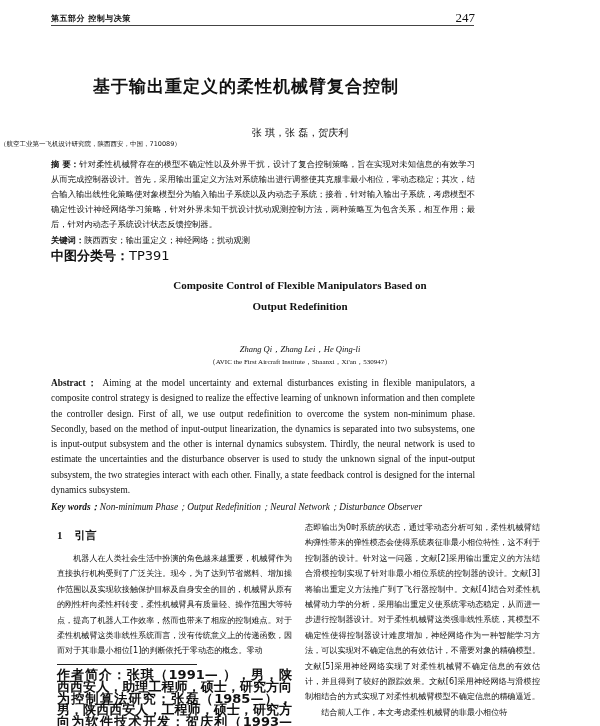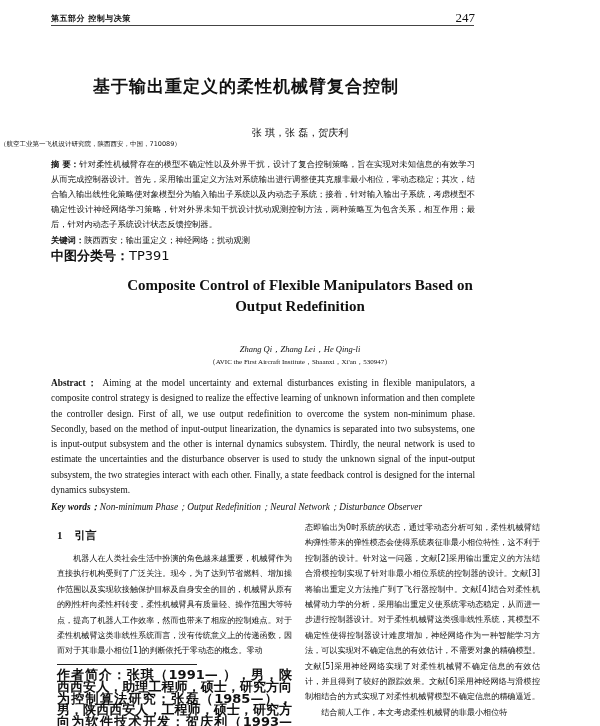--- a/index.html
+++ b/index.html
@@ -10,21 +10,21 @@
   .hdr-right { position:absolute; right:-1px; top:0; font-family:"Liberation Serif", serif; font-size:13px; }
   .hdr-line { position:absolute; left:51px; top:25px; width:423px; height:1px; background:#444; }
   .title-cn { position:absolute; left:0; width:492px; top:75px; text-align:center; font-size:17px; font-weight:bold; letter-spacing:1px; }
   .authors-cn { position:absolute; left:0; width:600px; top:126px; text-align:center; font-size:10px; }
   .affil-cn { position:absolute; left:0; width:600px; top:140px; text-align:left; font-size:6.5px; }
   .abstract-cn { position:absolute; left:51px; top:157px; width:424px; font-size:8.3px; line-height:15px; text-align:justify; }
   .abstract-cn b { font-weight:bold; }
   .kw-cn { position:absolute; left:51px; top:233px; width:424px; font-size:8.3px; line-height:15px; }
   .clc { position:absolute; left:51px; top:248px; width:424px; font-size:13px; line-height:15px; }
   .clc b, .kw-cn b { font-weight:bold;margin-top:36px; }
-  .title-en { position:absolute; left:0; width:600px; top:275px; text-align:center; font-family:"Liberation Serif", serif; font-weight:bold; font-size:15px; line-height:21px; }
+  .title-en { position:absolute; left:0; width:600px; top:275px; text-align:center; font-family:"Liberation Serif", serif; font-weight:bold; font-size:11px; line-height:21px; }
   .authors-en { position:absolute; left:0; width:600px; top:344px; text-align:center; font-family:"Liberation Serif", serif; font-style:italic; font-size:8.5px; }
   .affil-en { position:absolute; left:0; width:600px; top:357px; text-align:center; font-family:"Liberation Serif", serif; font-size:7px; }
   .abstract-en { position:absolute; left:51px; top:376px; width:424px; font-family:"Liberation Serif", serif; font-size:9.3px; line-height:15.3px; text-align:justify; }
   .abstract-en b { font-weight:bold; }
   .kw-en { position:absolute; left:51px; top:500px; width:424px; font-family:"Liberation Serif", serif; font-size:9.3px; line-height:15px;font-style:italic; }
   .kw-en b { font-weight:bold; }
   .col-left { position:absolute; left:57px; top:528px; width:235px; }
   .col-right { position:absolute; left:305px; top:520px; width:235px; }
   .sec-head { font-size:11px; font-weight:bold; margin:0 0 8px 0; }
   .sec-head .num { font-family:"Liberation Serif", serif; margin-right:12px; }

